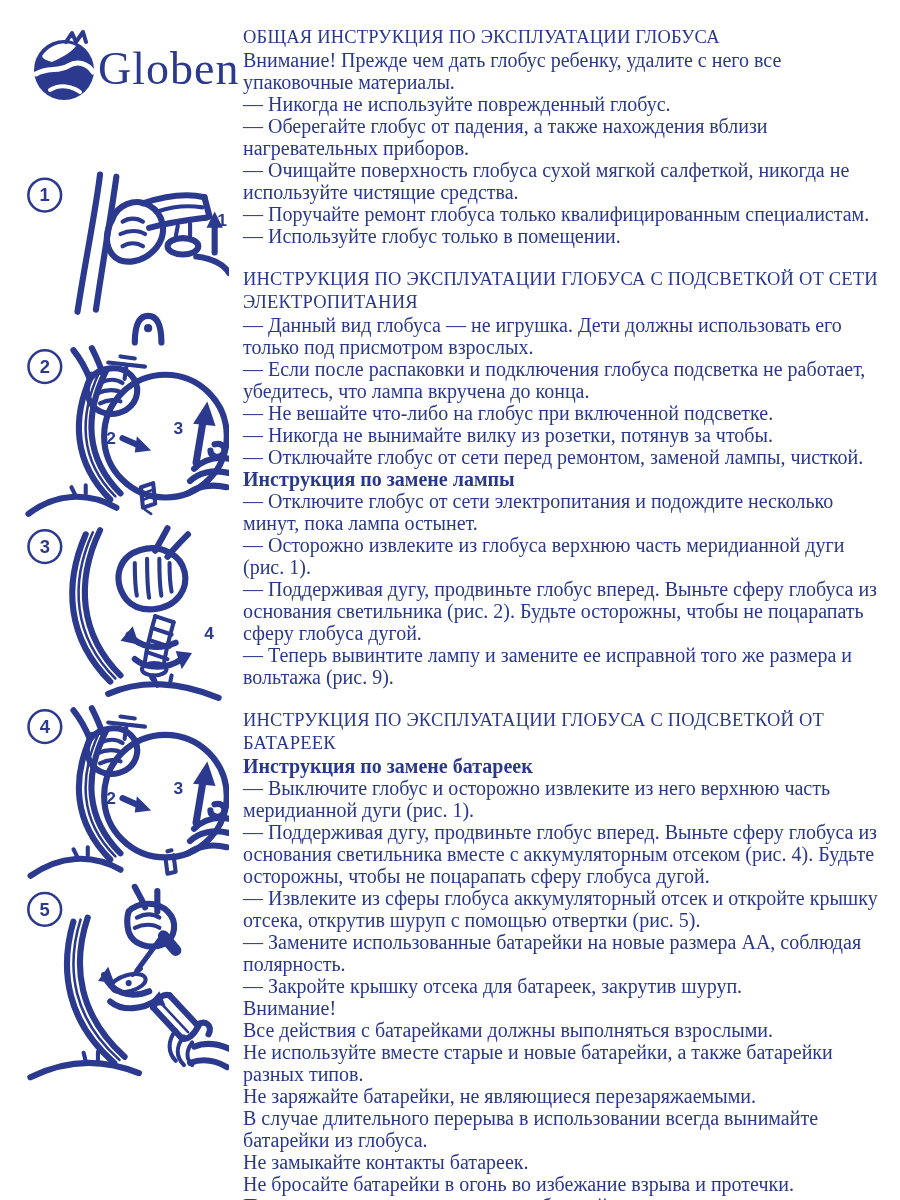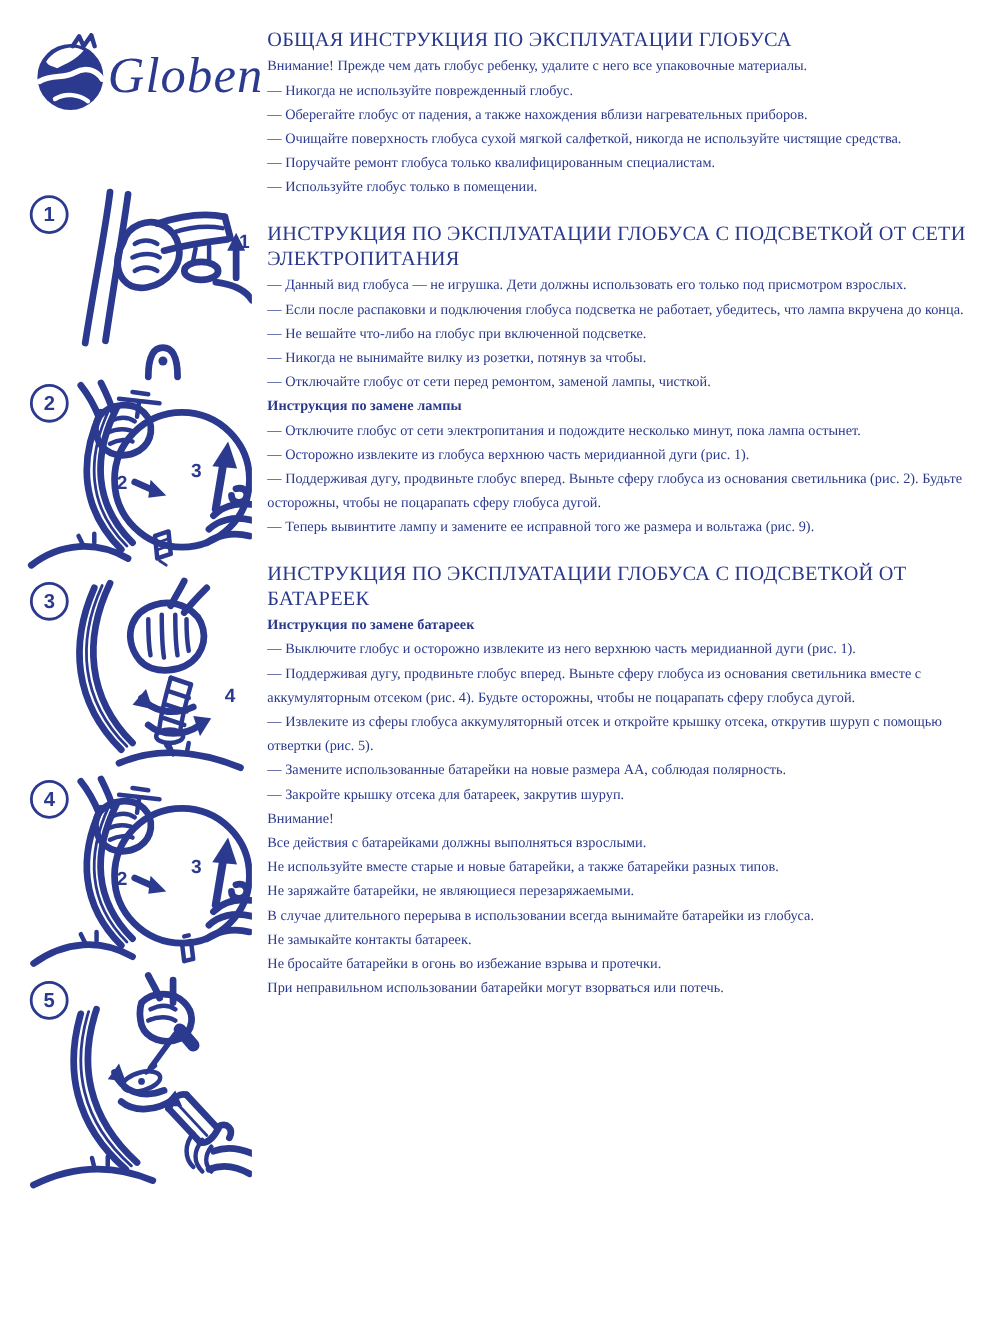--- a/index.html
+++ b/index.html
@@ -1,33 +1,33 @@
 <!DOCTYPE html>
 <html><head>
 <meta charset="utf-8">
 <style>
   html,body{margin:0;padding:0;background:#e8e8e8;}
   .page{position:relative;width:900px;height:1200px;background:#ffffff;overflow:hidden;
         font-family:"Liberation Serif", serif;color:#29388c;}
   
   .logo{position:absolute;left:28px;top:30px;display:flex;align-items:center;gap:2px;}
-  .logo-text{font-family:"Liberation Serif", serif;font-size:46px;color:#2b3a8f;letter-spacing:1px;margin-left:-6px;font-style:italic;}
+  .logo-text{font-family:"Liberation Serif", serif;font-size:46px;color:#2b3a8f;letter-spacing:1px;margin-left:-6px;}
   
   .fig{position:absolute;left:14px;width:215px;}
   .ln{stroke:#2b3a8f;fill:none;stroke-width:6;stroke-linecap:round;stroke-linejoin:round;}
   .lnt{stroke:#2b3a8f;fill:none;stroke-width:2.5;stroke-linecap:round;stroke-linejoin:round;}
   .lnm{stroke:#2b3a8f;fill:none;stroke-width:4;stroke-linecap:round;stroke-linejoin:round;}
   .fillnavy{fill:#2b3a8f;stroke:none;}
   .figlabel{font:bold 17px "Liberation Sans", sans-serif;fill:#2b3a8f;}
   .fignum{font:bold 18px "Liberation Sans", sans-serif;fill:#2b3a8f;text-anchor:middle;}
   
   .text-col{position:absolute;left:243px;top:26px;width:639px;}
   .text-col h2{font-size:18.5px;line-height:23px;font-weight:normal;margin:0;letter-spacing:0.2px;}
   .text-col h2.gap{margin-top:21px;}
-  .text-col p{font-size:13px;line-height:22px;margin:0;}
+  .text-col p{font-size:20px;line-height:22px;margin:0;}
   .text-col p.sub{font-weight:bold;}
 </style>
 </head>
 <body>
 
 <div class="page">
 
   <div class="logo">
     <svg width="74" height="76" viewBox="0 0 74 76">
       <circle cx="36" cy="40" r="30" class="fillnavy"></circle>

